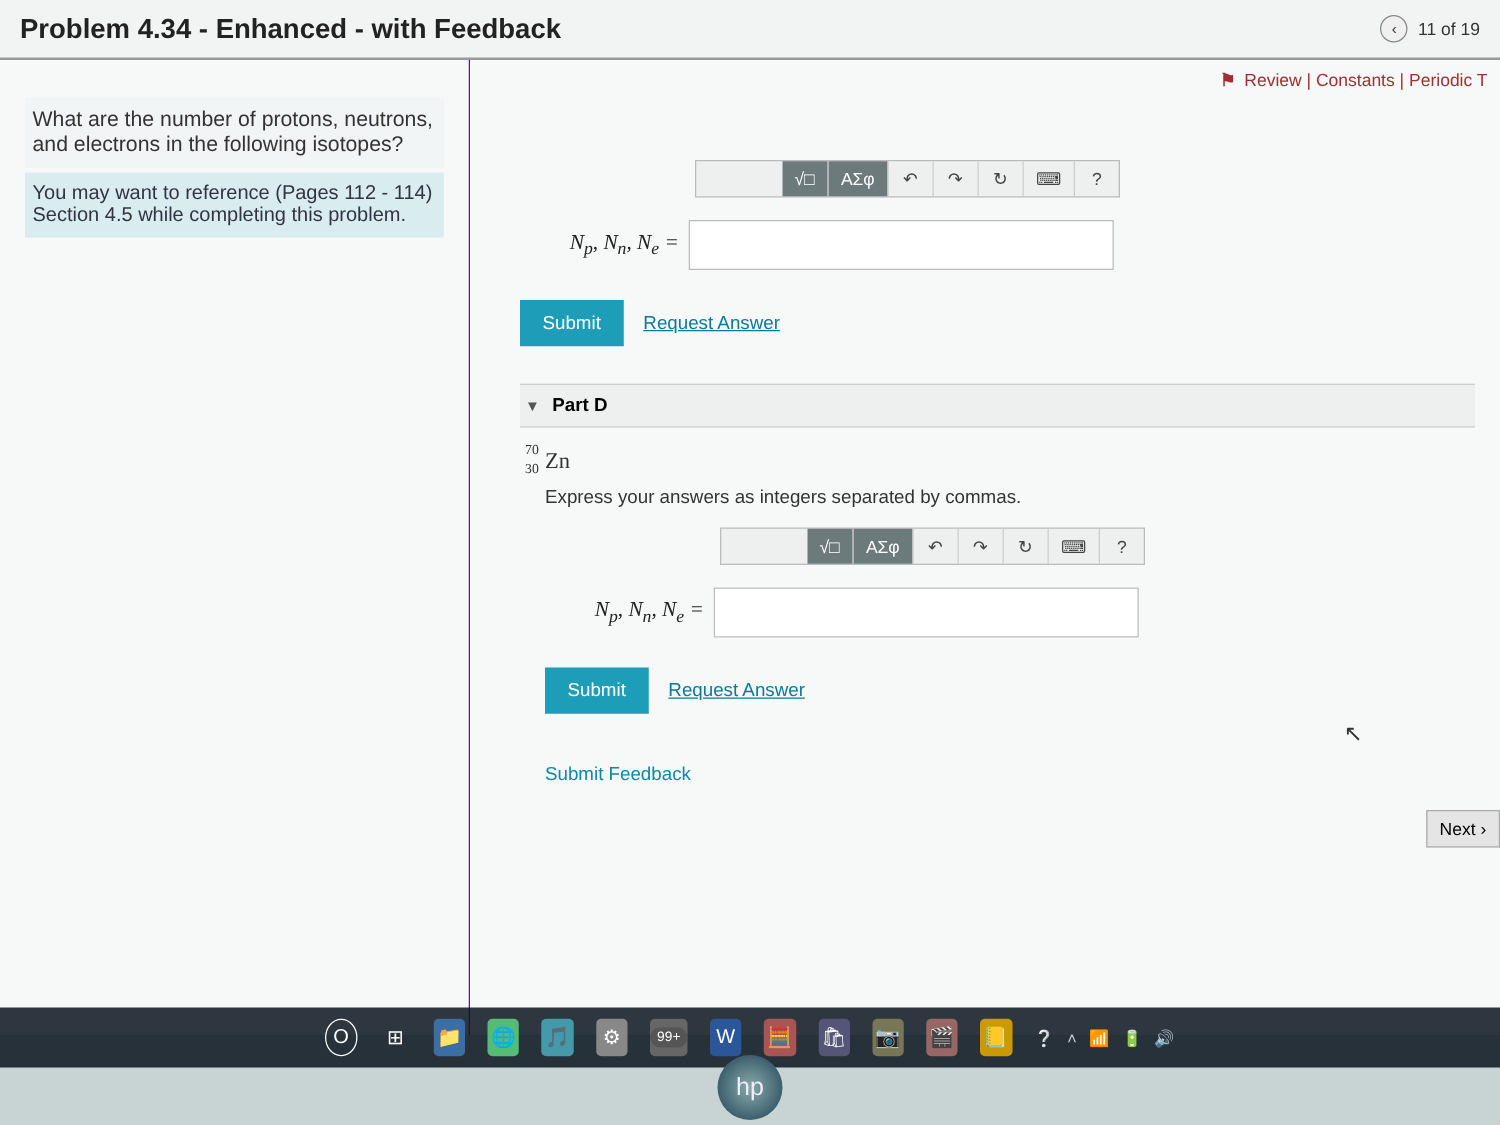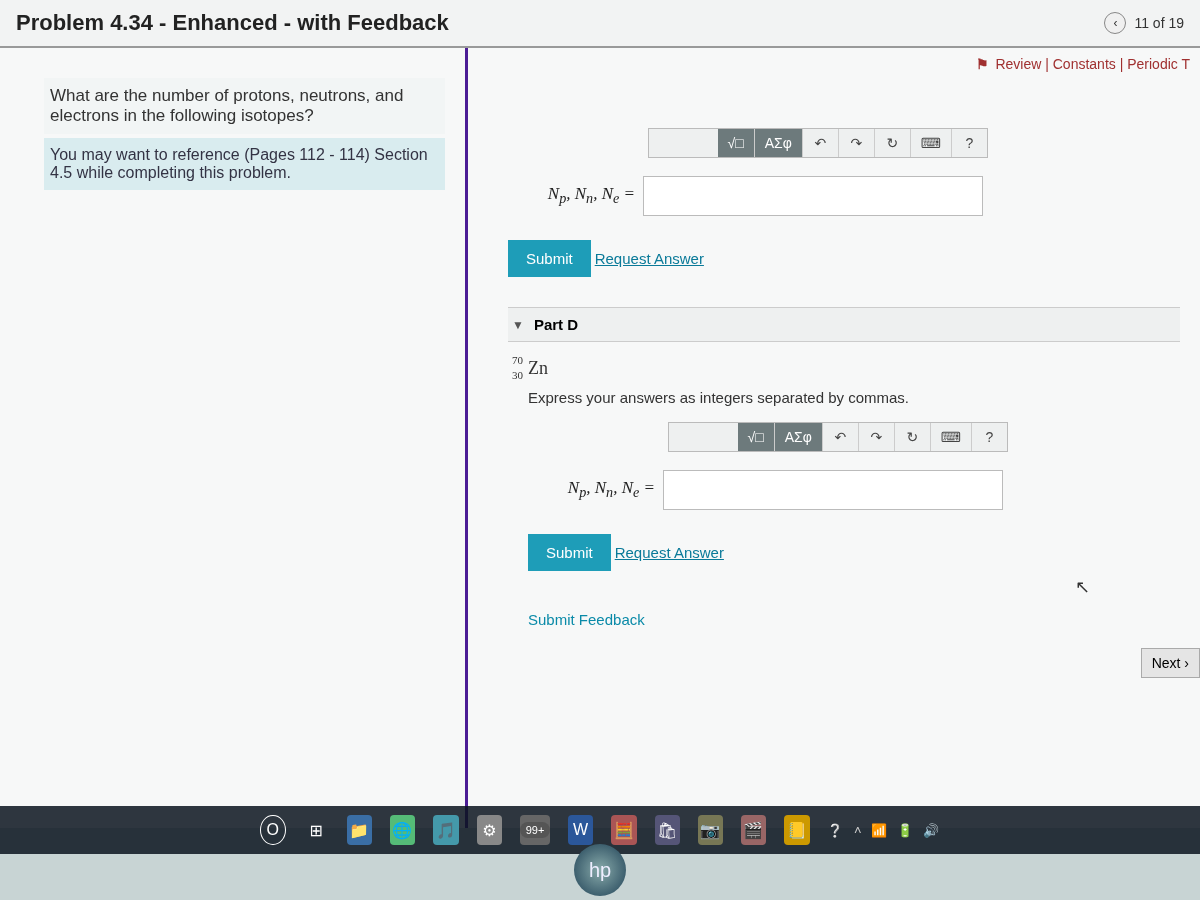--- a/index.html
+++ b/index.html
@@ -39,24 +39,23 @@
     font-size: 12px;
     background: #f0f0f0;
     cursor: pointer;
   }
   .content {
     display: flex;
     height: calc(100% - 120px);
     background: #f7f8f8;
   }
   .left-panel {
-    width: 444px;
+    width: 376px;
     padding: 30px 20px;
-    border-right: 3px solid #4c1d95;
-    margin-left: 24px;
+    border-right: 1px solid #4c1d95;
   }
   .prompt-box {
     background: #f2f5f5;
     padding: 8px 6px;
     font-size: 17px;
     color: #333;
   }
   .hint-box {
     background: #d9ecef;
     padding: 8px 6px;
@@ -124,21 +123,21 @@
     border: 1px solid #bbb;
     background: #fff;
     font-size: 16px;
     padding: 4px 8px;
   }
   .button-row {
     margin-top: 24px;
     margin-left: 0;
     display: flex;
     align-items: center;
-    gap: 4px;
+    gap: 16px;
   }
   .submit-btn {
     background: #1e9db8;
     color: #fff;
     border: none;
     padding: 10px 18px;
     font-size: 15px;
     cursor: pointer;
   }
   .link-btn {

